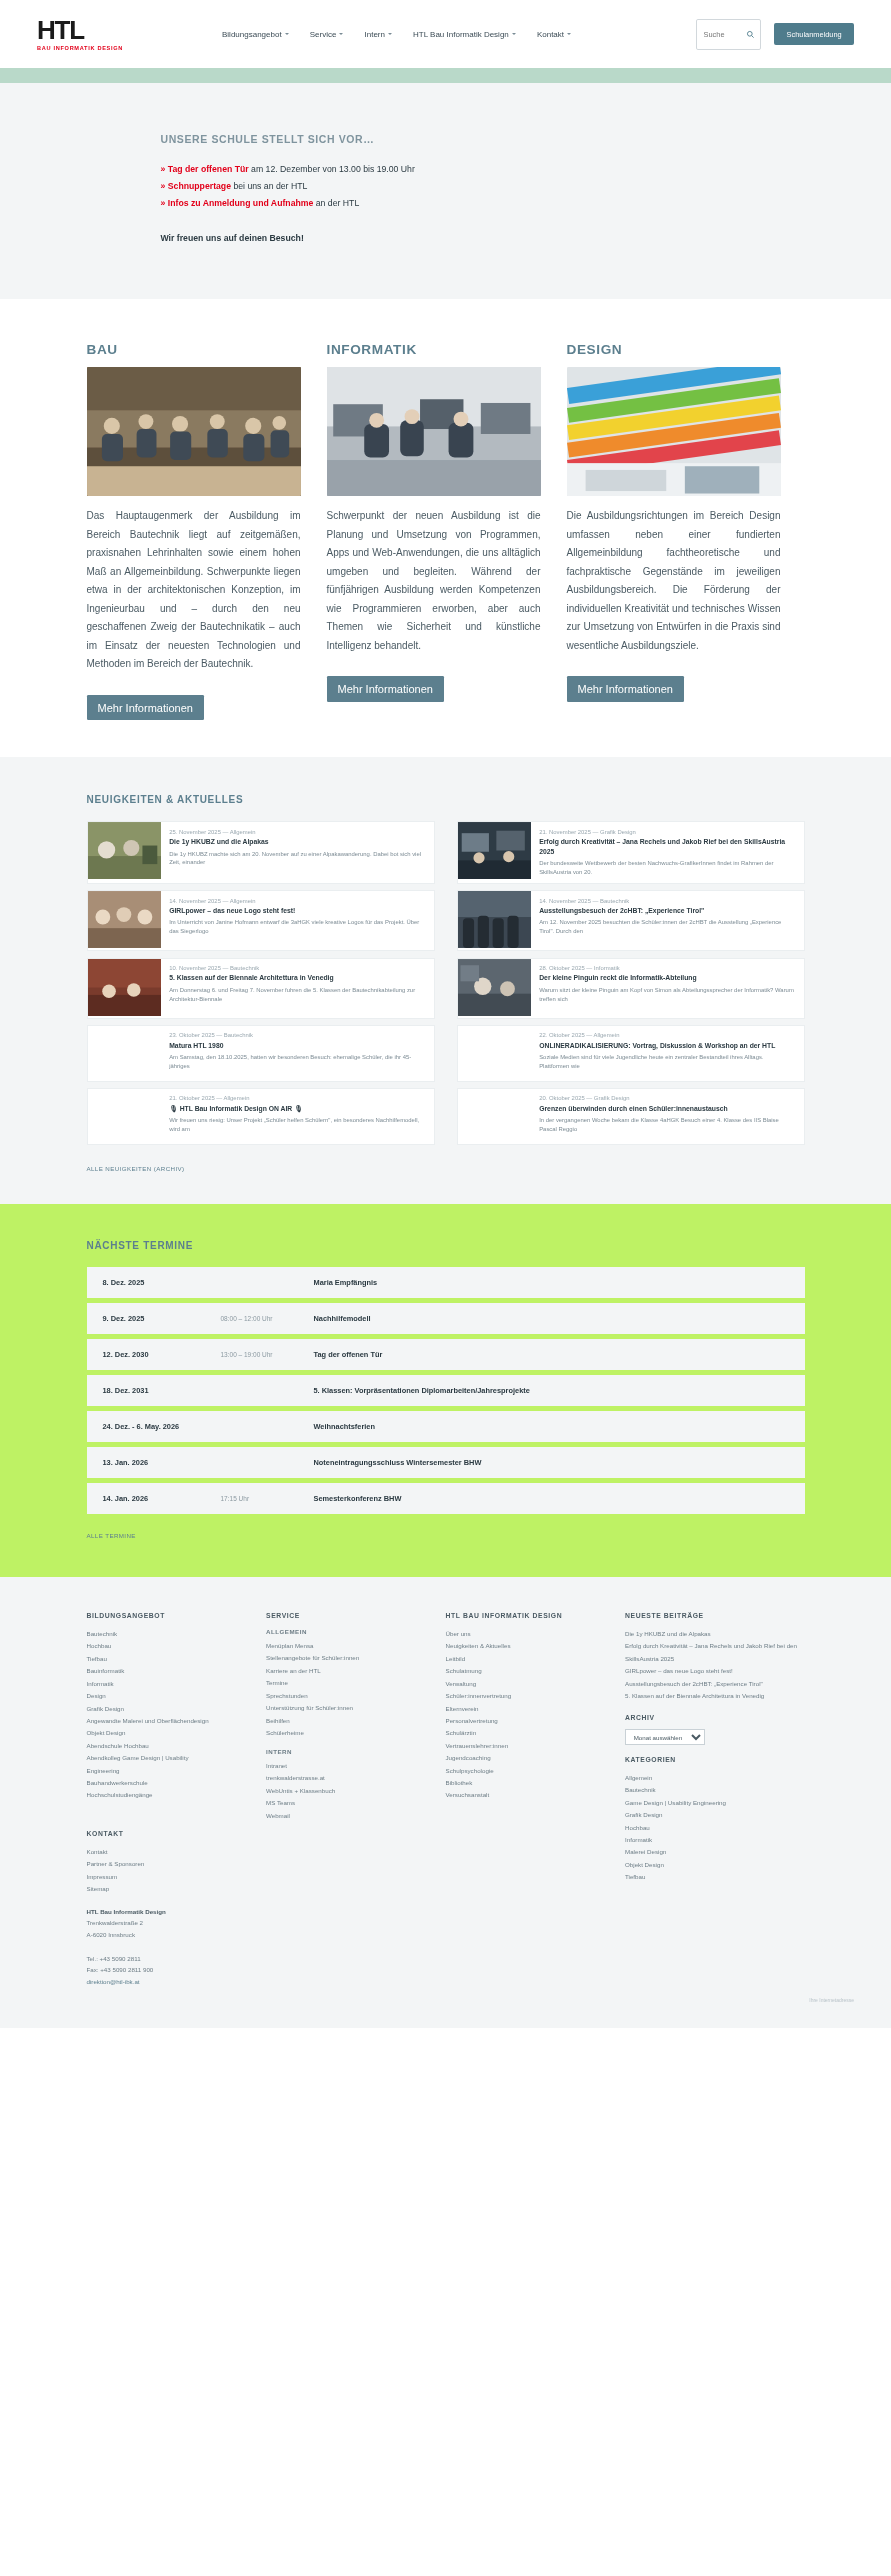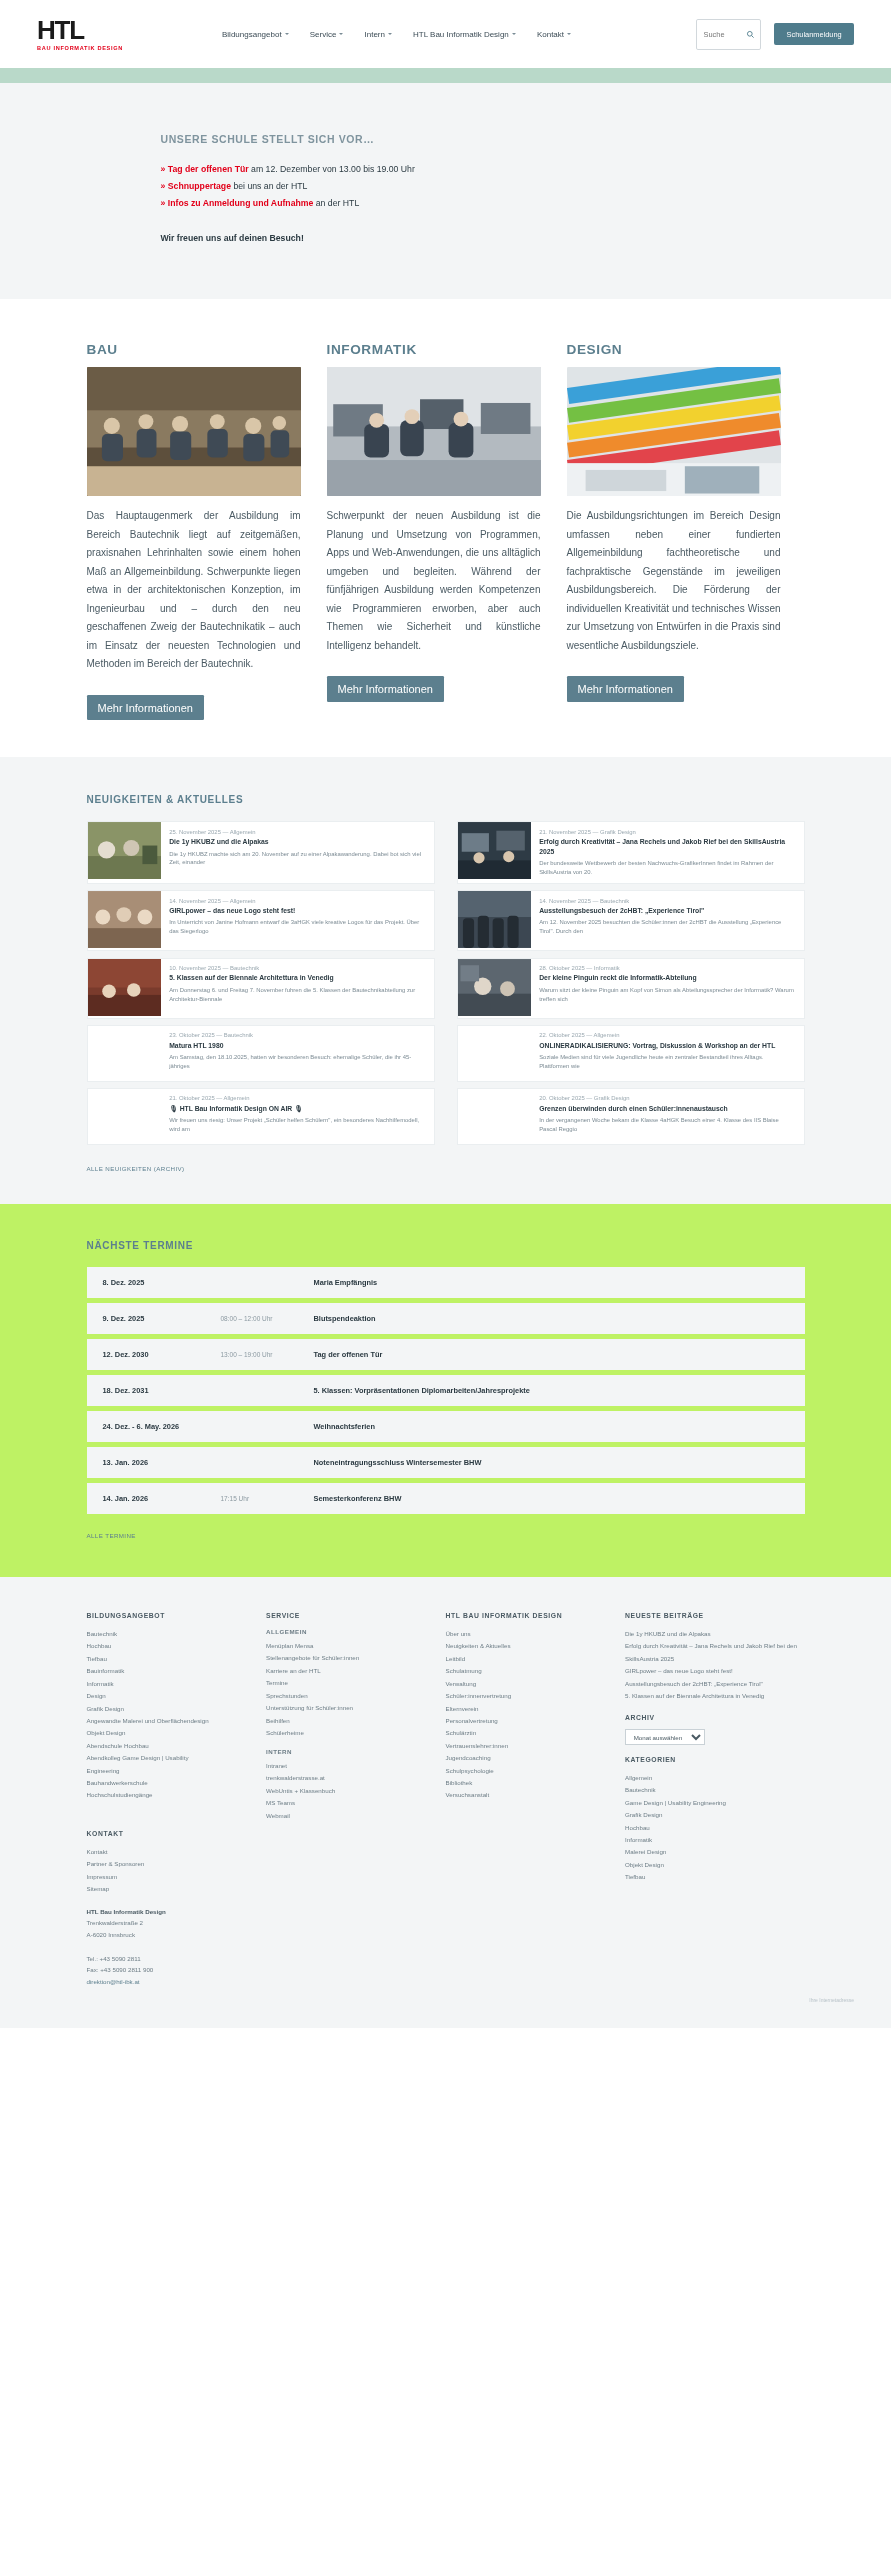--- a/index.html
+++ b/index.html
@@ -447,21 +447,21 @@
     <div class="sec-title">NÄCHSTE TERMINE</div>
 
     <div class="termin-row">
       <div class="t-date">8. Dez. 2025</div>
       <div class="t-time"></div>
       <div class="t-title">Maria Empfängnis</div>
     </div>
     <div class="termin-row">
       <div class="t-date">9. Dez. 2025</div>
       <div class="t-time">08:00 – 12:00 Uhr</div>
-      <div class="t-title">Blutspendeaktion</div>
+      <div class="t-title">Nachhilfemodell</div>
     </div>
     <div class="termin-row">
       <div class="t-date">12. Dez. 2030</div>
       <div class="t-time">13:00 – 19:00 Uhr</div>
       <div class="t-title">Tag der offenen Tür</div>
     </div>
     <div class="termin-row">
       <div class="t-date">18. Dez. 2031</div>
       <div class="t-time"></div>
       <div class="t-title">5. Klassen: Vorpräsentationen Diplomarbeiten/Jahresprojekte</div>

